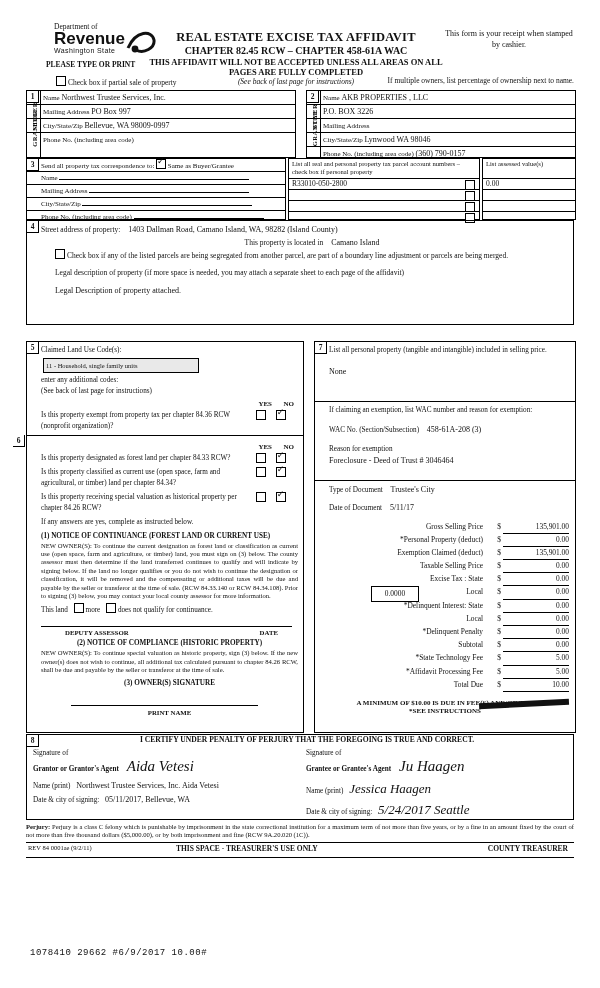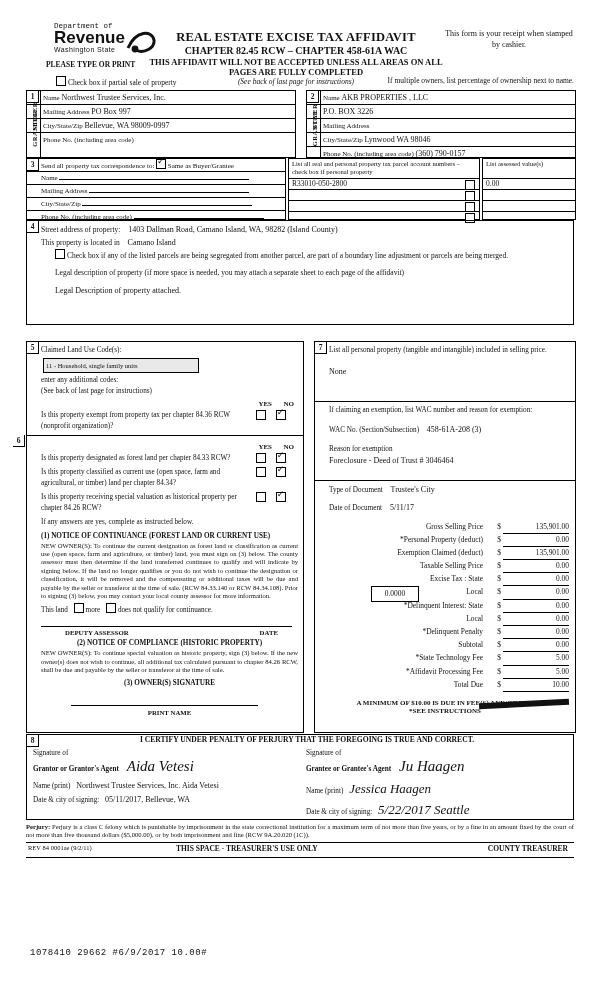--- a/index.html
+++ b/index.html
@@ -2,21 +2,21 @@
 <html><head>
 <meta charset="utf-8">
 <style>
   html,body{margin:0;padding:0;background:#fff;}
   body{width:600px;height:988px;font-family:"Liberation Serif",serif;color:#111;position:relative;overflow:hidden;}
   .page{position:relative;width:600px;height:988px;}
   .doc{position:absolute;left:26px;top:22px;width:548px;}
   
   .hdr{position:relative;height:52px;}
   .deptlogo{position:absolute;left:28px;top:0;width:120px;}
-  .deptlogo .l1{font-size:7.5px;font-family:Liberation Mono, monospace;}
+  .deptlogo .l1{font-size:7.5px;font-family:Liberation Serif, serif;}
   .deptlogo .l2{font-size:17px;font-weight:bold;font-family:"Liberation Sans",sans-serif;line-height:16px;}
   .deptlogo .l3{font-size:7px;font-family:"Liberation Sans",sans-serif;letter-spacing:.4px;}
   .swoosh{position:absolute;left:100px;top:6px;width:30px;height:28px;}
   .title{position:absolute;left:120px;top:8px;width:300px;text-align:center;}
   .title .t1{font-size:12.5px;font-weight:bold;letter-spacing:.2px;}
   .title .t2{font-size:10px;font-weight:bold;}
   .title .t3{font-size:8.5px;font-weight:bold;margin-top:1px;}
   .title .t4{font-size:7.5px;font-style:italic;}
   .receipt{position:absolute;right:0;top:6px;width:130px;text-align:center;font-size:8px;line-height:11px;}
   .pleasetype{position:absolute;left:20px;top:38px;font-size:7.5px;font-weight:bold;}
@@ -220,21 +220,21 @@
       <div style="height:11px;font-size:7.5px;padding-left:3px;line-height:11px;"></div>
     </div>
   </div>
 
   <div class="streetbox">
     <div class="num">4</div>
     <div>
       <span>Street address of property:</span>
       <span class="val" style="margin-left:6px">1403 Dallman Road, Camano Island, WA, 98282   (Island County)</span>
     </div>
-    <div style="">
+    <div style="margin-left:14px;text-align:center;">
       <span>This property is located in</span>
       <span class="val" style="margin-left:6px">Camano Island</span>
     </div>
     <div style="margin-left:14px;">
       <span class="cb"></span>
       <span>Check box if any of the listed parcels are being segregated from another parcel, are part of a boundary line adjustment or parcels are being merged.</span>
     </div>
     <div style="margin-left:14px;margin-top:4px;">Legal description of property (if more space is needed, you may attach a separate sheet to each page of the affidavit)</div>
     <div style="margin-left:14px;margin-top:6px;" class="val">Legal Description of property attached.</div>
     <div style="height:22px"></div>
@@ -437,21 +437,21 @@
       <div style="position:relative;">
         <span class="lbl b">Grantee or Grantee's Agent</span>
         <span class="hand" style="font-size:15px;margin-left:4px;">Ju Haagen</span>
       </div>
       <div class="lbl" style="margin-top:6px;">
         <span>Name (print)</span>
         <span class="hand" style="font-size:13px;margin-left:4px">Jessica Haagen</span>
       </div>
       <div class="lbl" style="margin-top:5px;">
         <span>Date &amp; city of signing:</span>
-        <span class="hand" style="font-size:13px;margin-left:4px">5/22/2017  Seattle</span>
+        <span class="hand" style="font-size:13px;margin-left:4px">5/24/2017  Seattle</span>
       </div>
     </div>
   </div>
 
   <div class="perjury">
     <span class="b">Perjury:</span><span> Perjury is a class C felony which is punishable by imprisonment in the state correctional institution for a maximum term of not more than five years, or by a fine in an amount fixed by the court of not more than five thousand dollars ($5,000.00), or by both imprisonment and fine (RCW 9A.20.020 (1C)).</span>
   </div>
 
   <div class="foot">
     <span class="fl">REV 84 0001ae (9/2/11)</span>

